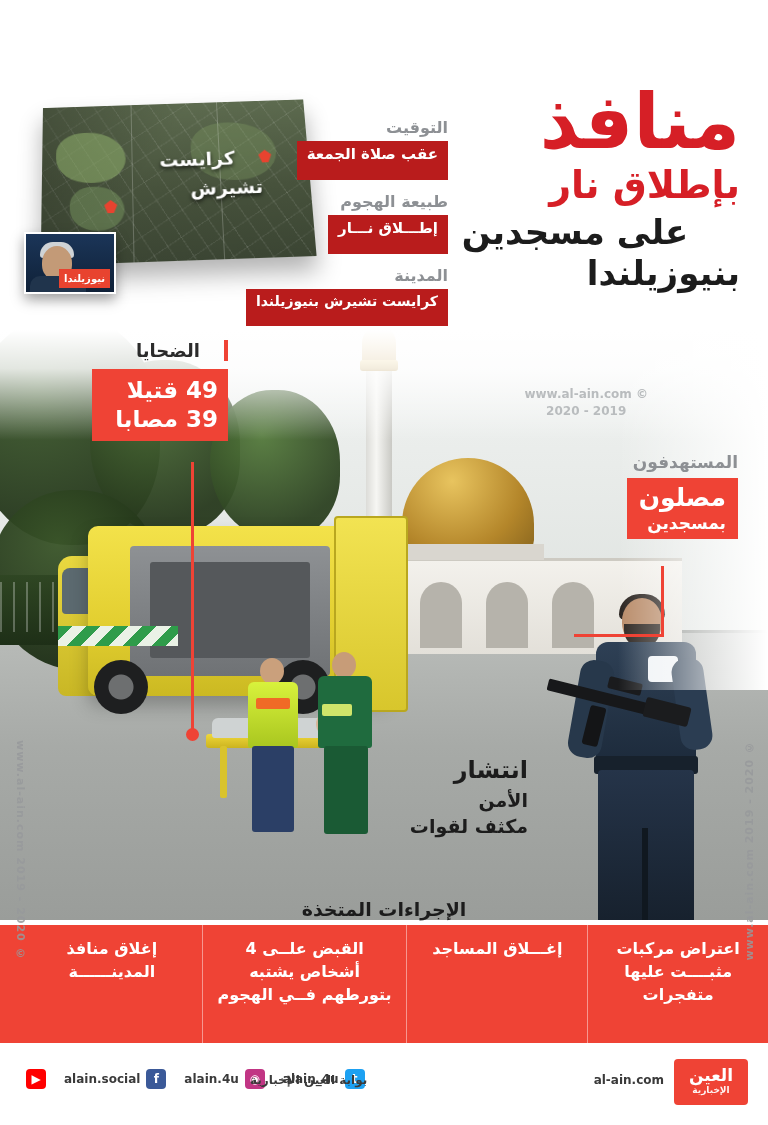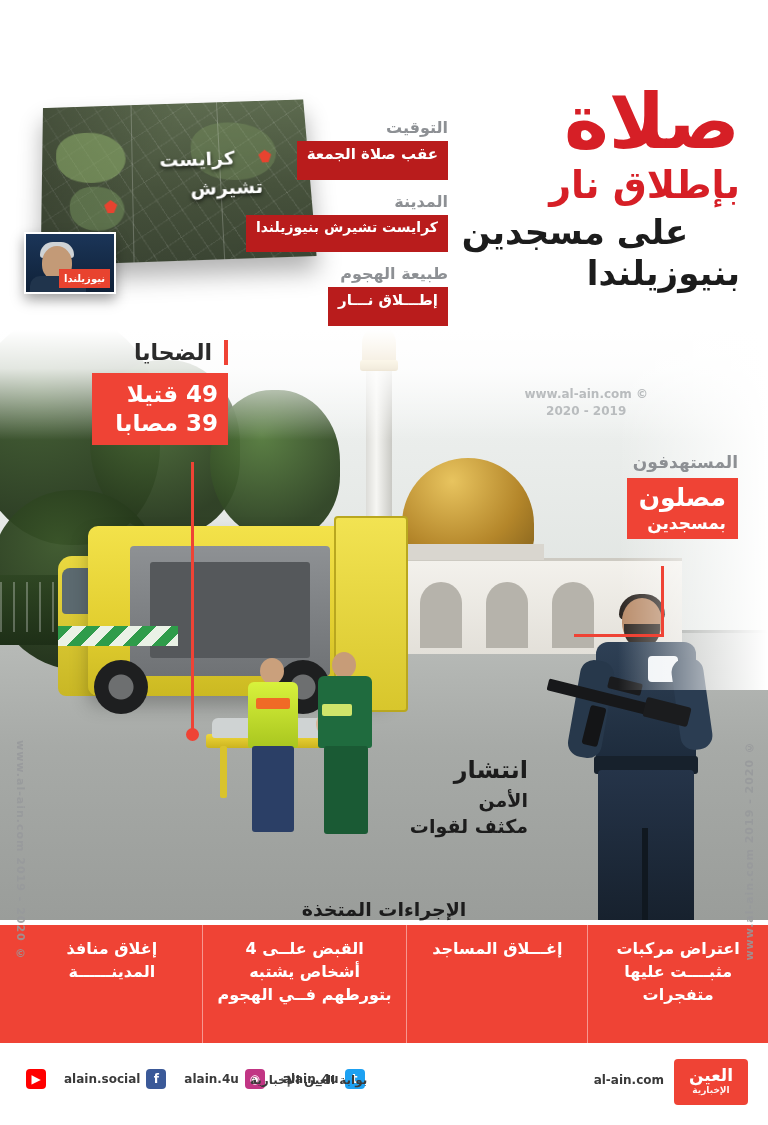--- a/index.html
+++ b/index.html
@@ -262,22 +262,22 @@
     display: inline-block; background: #b91c1c; color: #ffffff;
     font-size: 15px; font-weight: 700; padding: 4px 10px 16px;
     line-height: 1.25;
     margin-left: 15px;
   }
   .chip.wide { font-size: 14px; }
 
   
   .victims { position: absolute; left: 92px; top: 340px; width: 136px; text-align: left; }
   .victims-head {
-    color: #2b2b2b; font-size: 22px; font-weight: 800; text-align: right;
-    border-right: 4px solid #ef4335; padding-right: 12px; margin-bottom: 8px;
+    color: #2b2b2b; font-size: 18px; font-weight: 800; text-align: right;
+    border-right: 4px solid #ef4335; padding-right: 24px; margin-bottom: 8px;
   }
   .victims-chip {
     background: #ef4335; color: #fff; text-align: right;
     padding: 7px 10px; font-size: 23px; font-weight: 800; line-height: 1.25;
   }
   .victims-line-v {
     position: absolute; left: 99px; top: 122px; width: 3px; height: 270px;
     background: #ef4335;
   }
   .victims-dot {
@@ -462,38 +462,38 @@
   </div>
 
   <div class="portrait">
     <div class="portrait-hair"></div>
     <div class="portrait-face"></div>
     <div class="portrait-body"></div>
     <div class="portrait-tag">نيوزيلندا</div>
   </div>
 
   <div class="headline">
-    <div class="hl-1">صلاة</div>
+    <div class="hl-1">منافذ</div>
     <div class="hl-2">بإطلاق نار</div>
     <div class="hl-3">على مسجدين</div>
     <div class="hl-4">بنيوزيلندا</div>
   </div>
 
   <div class="facts">
     <div class="fact">
       <div class="fact-label">التوقيت</div>
       <div class="chip">عقب صلاة الجمعة</div>
     </div>
     <div class="fact">
+      <div class="fact-label">طبيعة الهجوم</div>
+      <div class="chip">إطـــلاق نـــار</div>
+    </div>
+    <div class="fact">
       <div class="fact-label">المدينة</div>
       <div class="chip wide">كرايست تشيرش بنيوزيلندا</div>
-    </div>
-    <div class="fact">
-      <div class="fact-label">طبيعة الهجوم</div>
-      <div class="chip">إطـــلاق نـــار</div>
     </div>
   </div>
 
   <div class="victims">
     <div class="victims-head">الضحايا</div>
     <div class="victims-chip">
       <div>49 قتيلا</div>
       <div>39 مصابا</div>
     </div>
     <div class="victims-line-v"></div>

